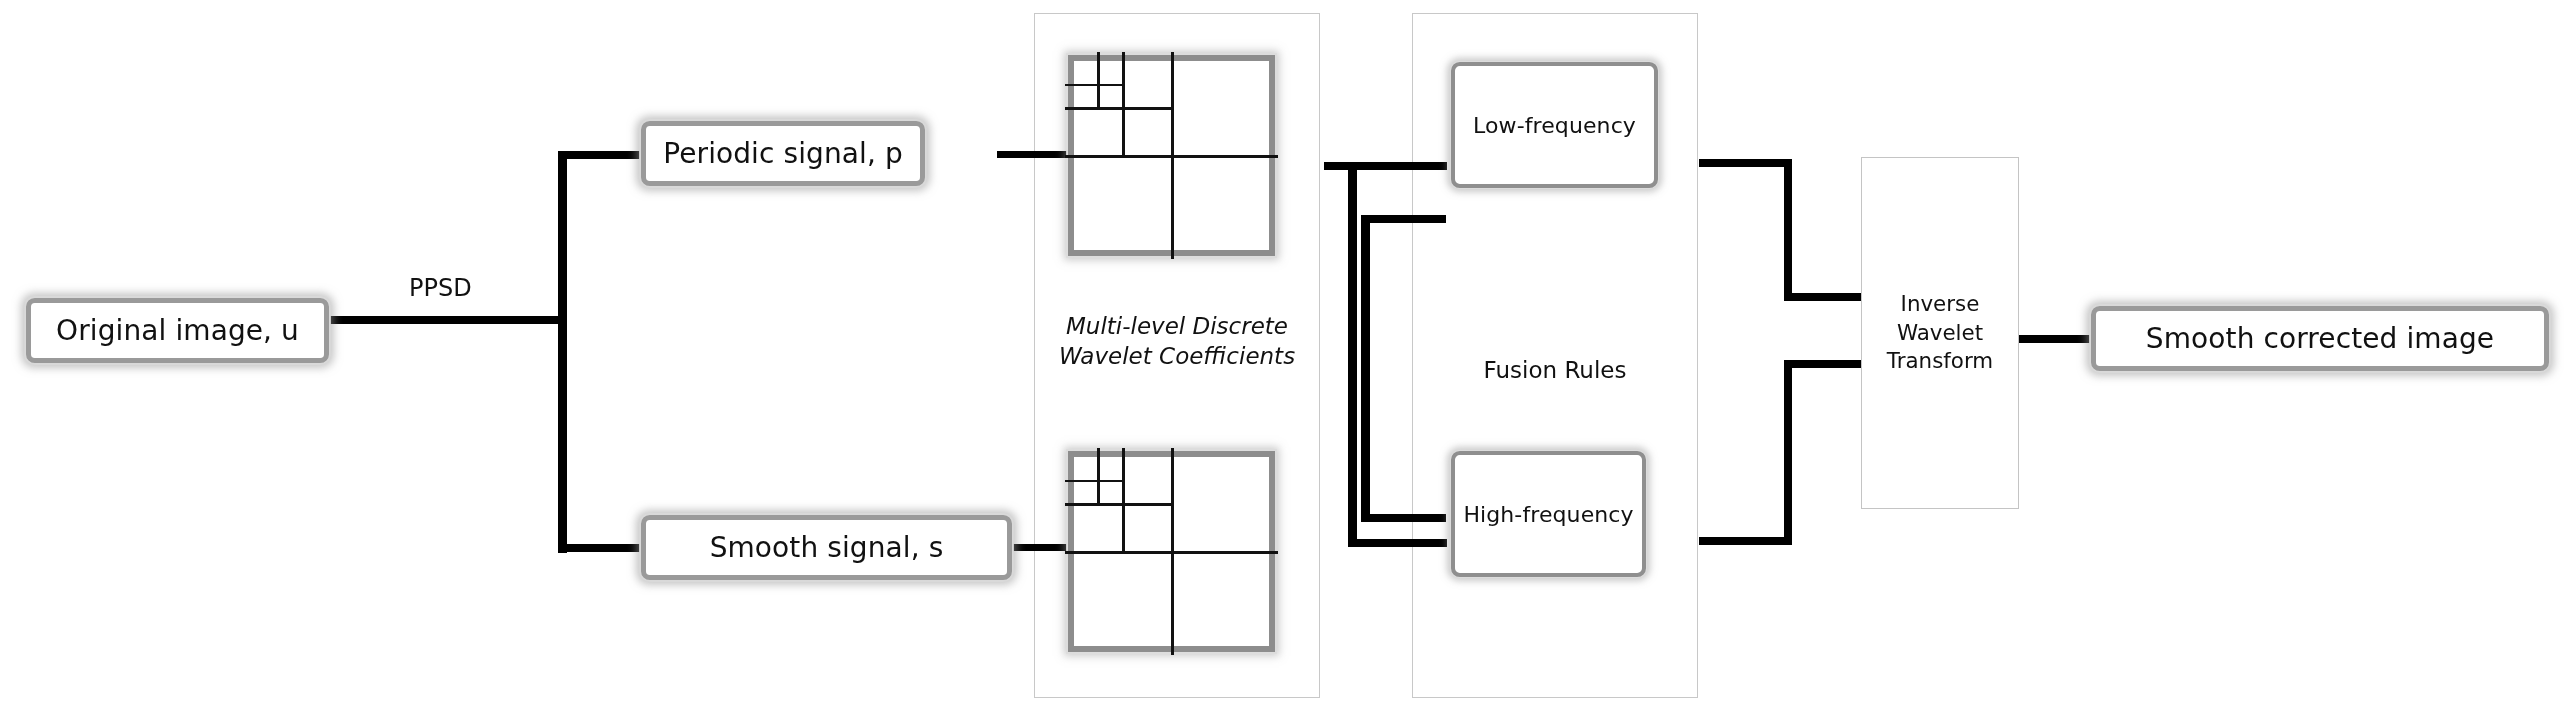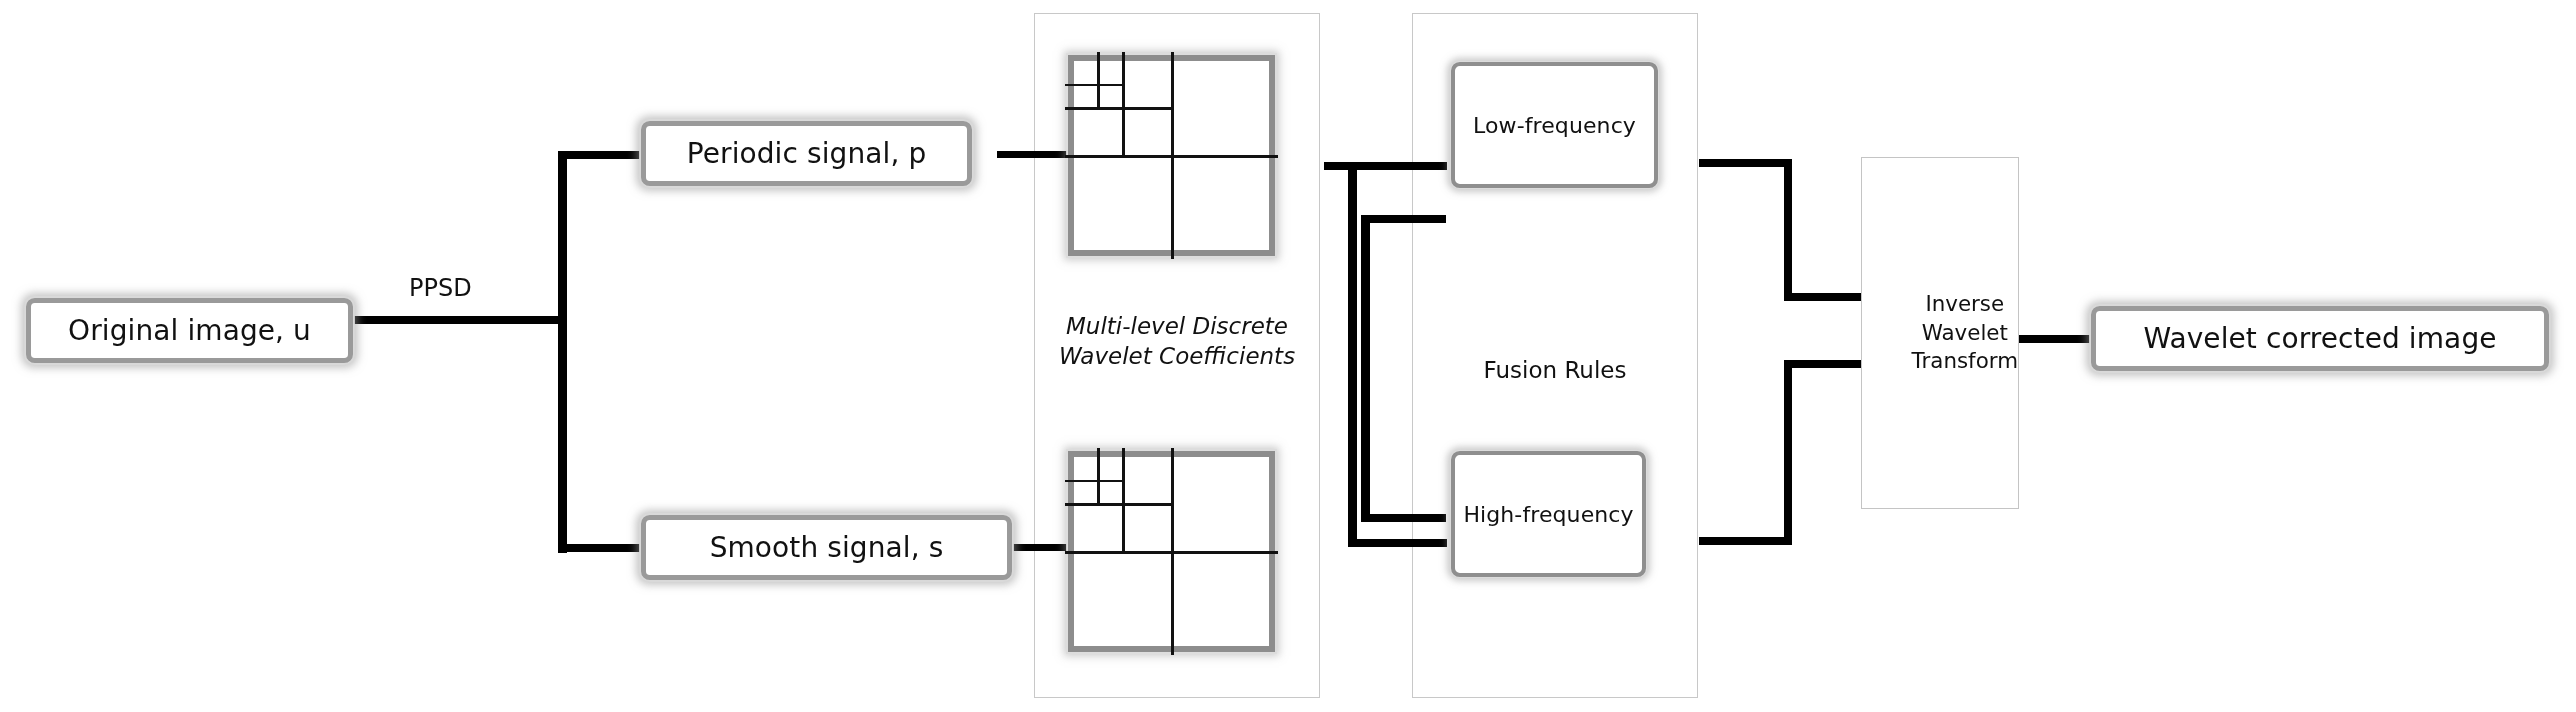--- a/index.html
+++ b/index.html
@@ -73,21 +73,21 @@
   }
 
   
   .plainbox {
     position: absolute;
     box-sizing: border-box;
     background: #ffffff;
     border: 1.9px solid #c4c4c4;
     display: flex;
     align-items: center;
-    justify-content: flex-end;
+    justify-content: center;
     text-align: center;
     color: #111111;
     line-height: 1.34;
     z-index: 6;
     font-family: "DejaVu Sans", sans-serif;
   }
 
   
   .wire {
     position: absolute;
@@ -154,29 +154,29 @@
   <div class="wire" style="left:1699px; top:537px; width:93px; height:8.2px;"></div>
   <div class="wire" style="left:1784px; top:360px; width:8.2px; height:185px;"></div>
   <div class="wire" style="left:1784px; top:360px; width:77px; height:8.2px;"></div>
 
   <div class="wire" style="left:2018px; top:335px; width:75px; height:8.2px;"></div>
 
   <div class="panel" style="left:1034px; top:12.6px; width:286px; height:685px;"></div>
 
   <div class="panel" style="left:1412px; top:12.6px; width:286px; height:685px;"></div>
 
-  <div class="node glow" style="left:26px; top:298px; width:327px; height:65px; font-size:28px;">
+  <div class="node glow" style="left:26px; top:298px; width:303px; height:65px; font-size:28px;">
     <span>Original image, u</span>
   </div>
 
   <div class="free-label" style="left:409px; top:274px; font-size:24px;">
     <span>PPSD</span>
   </div>
 
-  <div class="node glow" style="left:641px; top:121px; width:331px; height:65px; font-size:28px;">
+  <div class="node glow" style="left:641px; top:121px; width:284px; height:65px; font-size:28px;">
     <span>Periodic signal, p</span>
   </div>
 
   <div class="node glow" style="left:641px; top:515px; width:371px; height:65px; font-size:28px;">
     <span>Smooth signal, s</span>
   </div>
 
   <div class="wavelet" style="left:1068px; top:55px; width:207px; height:201px;">
 
     <div class="wline" style="left:49.5%; top:-8.8px; width:3.8px; height:calc(100% + 17.6px);"></div>
@@ -220,17 +220,17 @@
 
   <div class="plainbox" style="left:1861px; top:157px; width:158px; height:352px; font-size:21.4px;">
     <div>
       <div>Inverse</div>
       <div>Wavelet</div>
       <div>Transform</div>
     </div>
   </div>
 
   <div class="node glow" style="left:2091px; top:306px; width:458px; height:65px; font-size:28px;">
-    <span>Wavelet corrected image</span>
+    <span>Smooth corrected image</span>
   </div>
 
 </div>
 
 
 </body></html>

